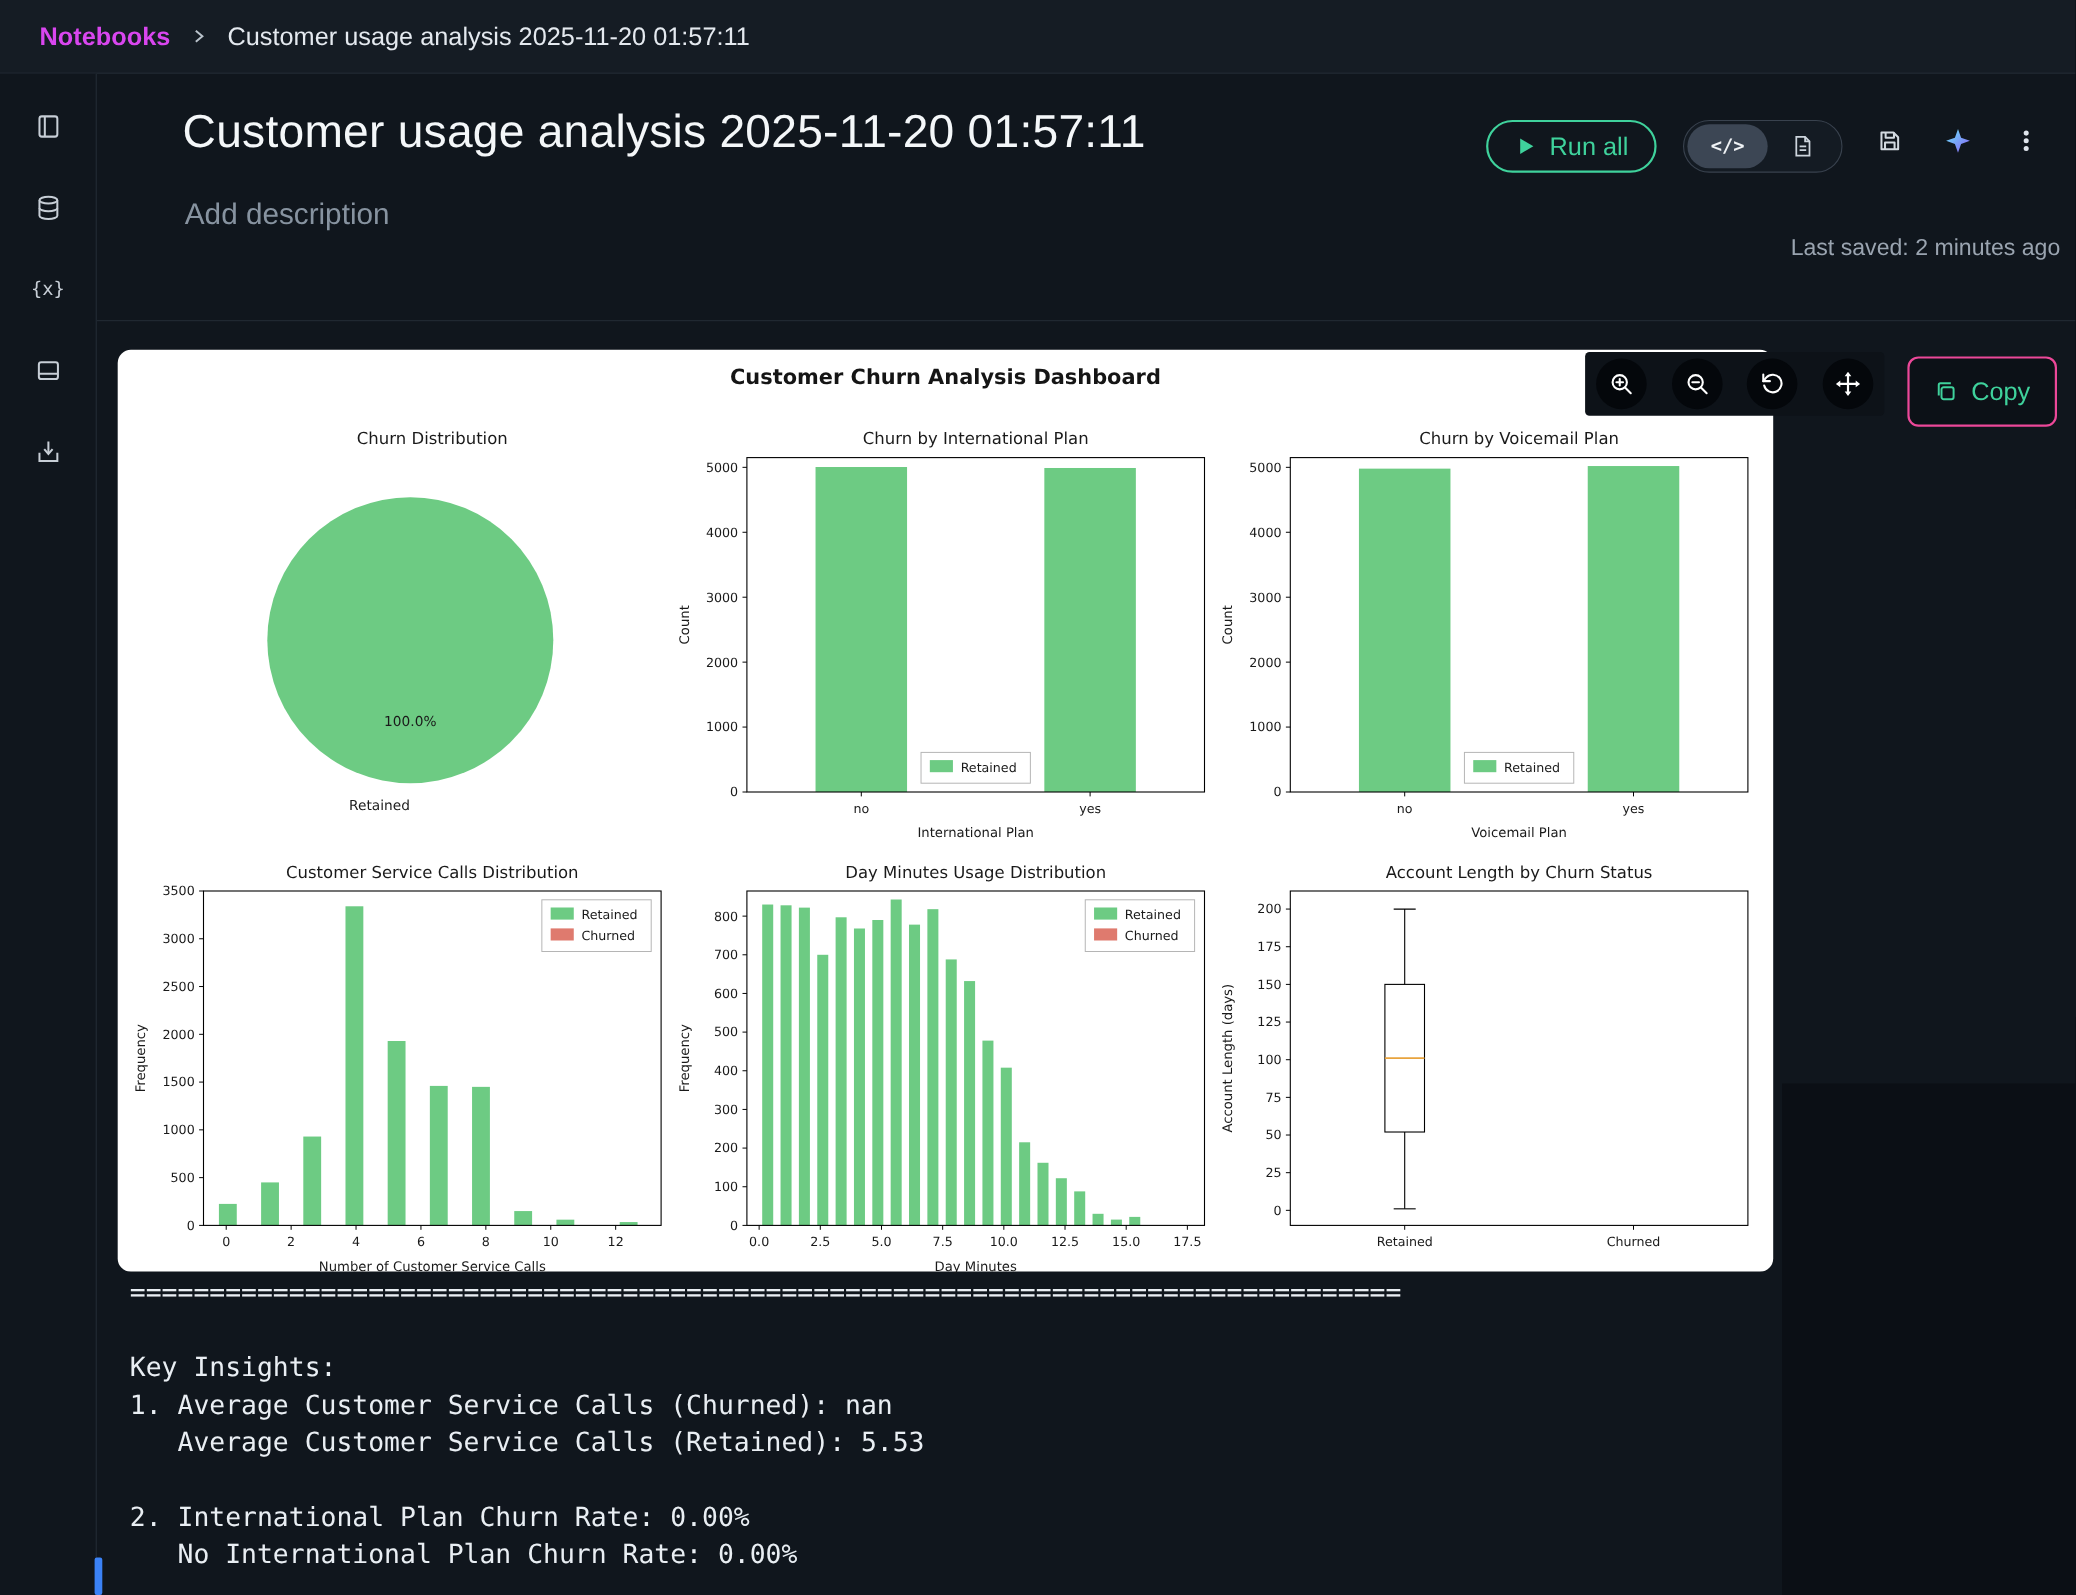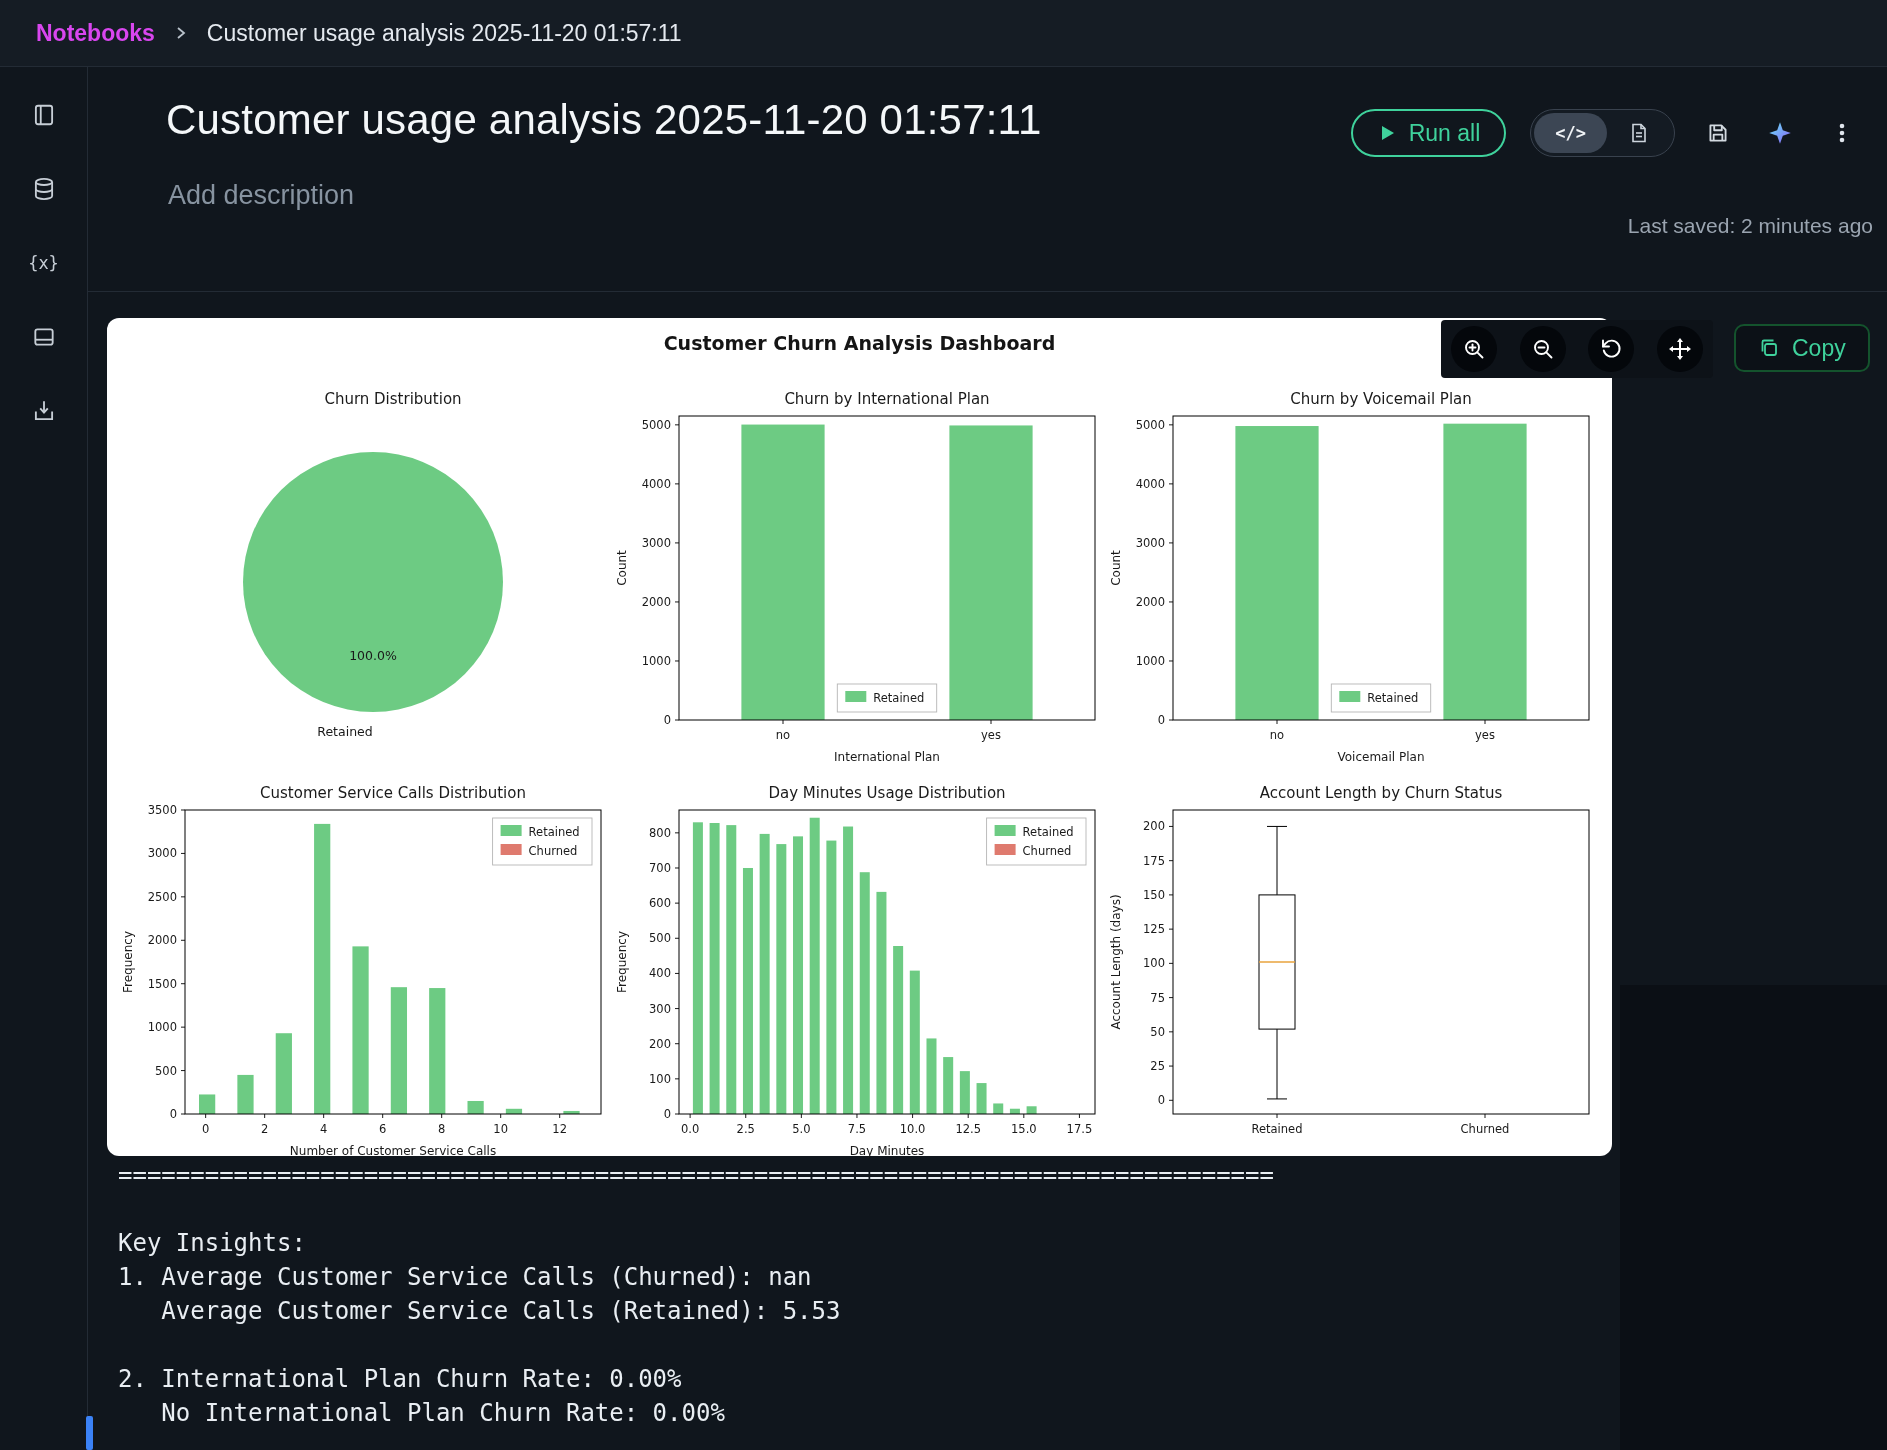--- a/index.html
+++ b/index.html
@@ -18,21 +18,21 @@
              border-right: 1px solid #232b35; display: flex; flex-direction: column;
              align-items: center; padding-top: 28px; gap: 34px; background: #10161d; }
   .side-btn { width: 40px; height: 40px; border: none; background: none; display: flex;
               align-items: center; justify-content: center; cursor: pointer; border-radius: 8px; }
   .var-glyph { font-family: "DejaVu Sans Mono", monospace; font-size: 17px; color: #c7ced6; }
 
   
   .page-title { position: absolute; left: 166px; top: 96px; margin: 0; font-size: 42px;
                 font-weight: 500; color: #f4f7f9; letter-spacing: .2px; cursor: text; }
   .add-desc { position: absolute; left: 168px; top: 180px; font-size: 27px; color: #8793a0; cursor: text; }
-  .actions { position: absolute; top: 109px; right: 26px; display: flex; align-items: center; gap: 24px; height: 48px; }
+  .actions { position: absolute; top: 109px; right: 26px; display: flex; gap: 24px; height: 48px; }
   .run-all { display: flex; align-items: center; gap: 12px; height: 48px; padding: 0 24px;
              border: 2px solid #3fd29c; border-radius: 26px; background: transparent;
              color: #3fd29c; font-size: 23px; cursor: pointer; font-family: inherit; }
   .toggle { height: 48px; border: 1px solid #39424e; border-radius: 26px; background: #141b23;
             display: flex; align-items: center; padding: 3px; }
   .toggle-seg { height: 40px; border-radius: 20px; border: none; background: transparent;
                 display: flex; align-items: center; justify-content: center; padding: 0 21px; cursor: pointer; }
   .toggle-seg.active { background: #3c4654; }
   .code-glyph { font-family: "DejaVu Sans Mono", monospace; font-size: 17px; font-weight: bold; color: #f0f3f6; }
   .icon-btn { width: 38px; height: 38px; border: none; background: none; display: flex;
@@ -47,23 +47,23 @@
                font-family: "DejaVu Sans", sans-serif; font-size: 19px; font-weight: bold; color: #151515; }
   #charts { position: absolute; left: 8px; top: 52px; display: grid;
             grid-template-columns: repeat(3, 494px); grid-auto-rows: 394px; margin-top: 14px; }
 
   
   .fig-toolbar { position: absolute; left: 1441px; top: 320px; width: 272px; height: 58px;
                  background: #0d1218; border-radius: 4px; display: flex; align-items: center;
                  justify-content: space-between; padding: 0 10px; }
   .circle-btn { width: 46px; height: 46px; border-radius: 50%; background: #04070b; border: none;
                 display: flex; align-items: center; justify-content: center; cursor: pointer; }
-  .copy-btn { position: absolute; left: 1734px; top: 324px; height: 48px; display: flex;
+  .copy-btn { position: absolute; left: 1734px; top: 324px; height: 64px; display: flex;
               align-items: center; gap: 12px; padding: 0 22px; background: #0c1117;
-              border: 2px solid #14532d; border-radius: 10px; color: #3fd29c; font-size: 23px;
+              border: 2px solid #ec4899; border-radius: 10px; color: #3fd29c; font-size: 23px;
               cursor: pointer; font-family: inherit; }
 
   
   .output { position: absolute; left: 118px; top: 1158px; margin: 0;
             font-family: "DejaVu Sans Mono", monospace; font-size: 24px; line-height: 34px;
             color: #e9eef3; white-space: pre; }
 
   .dark-region { position: absolute; left: 1620px; top: 985px; right: 0; bottom: 0; background: #0b0f15; }
   .cell-indicator { position: absolute; left: 86px; bottom: 0; width: 7px; height: 34px;
                     background: #3b82f6; border-radius: 2px; }

